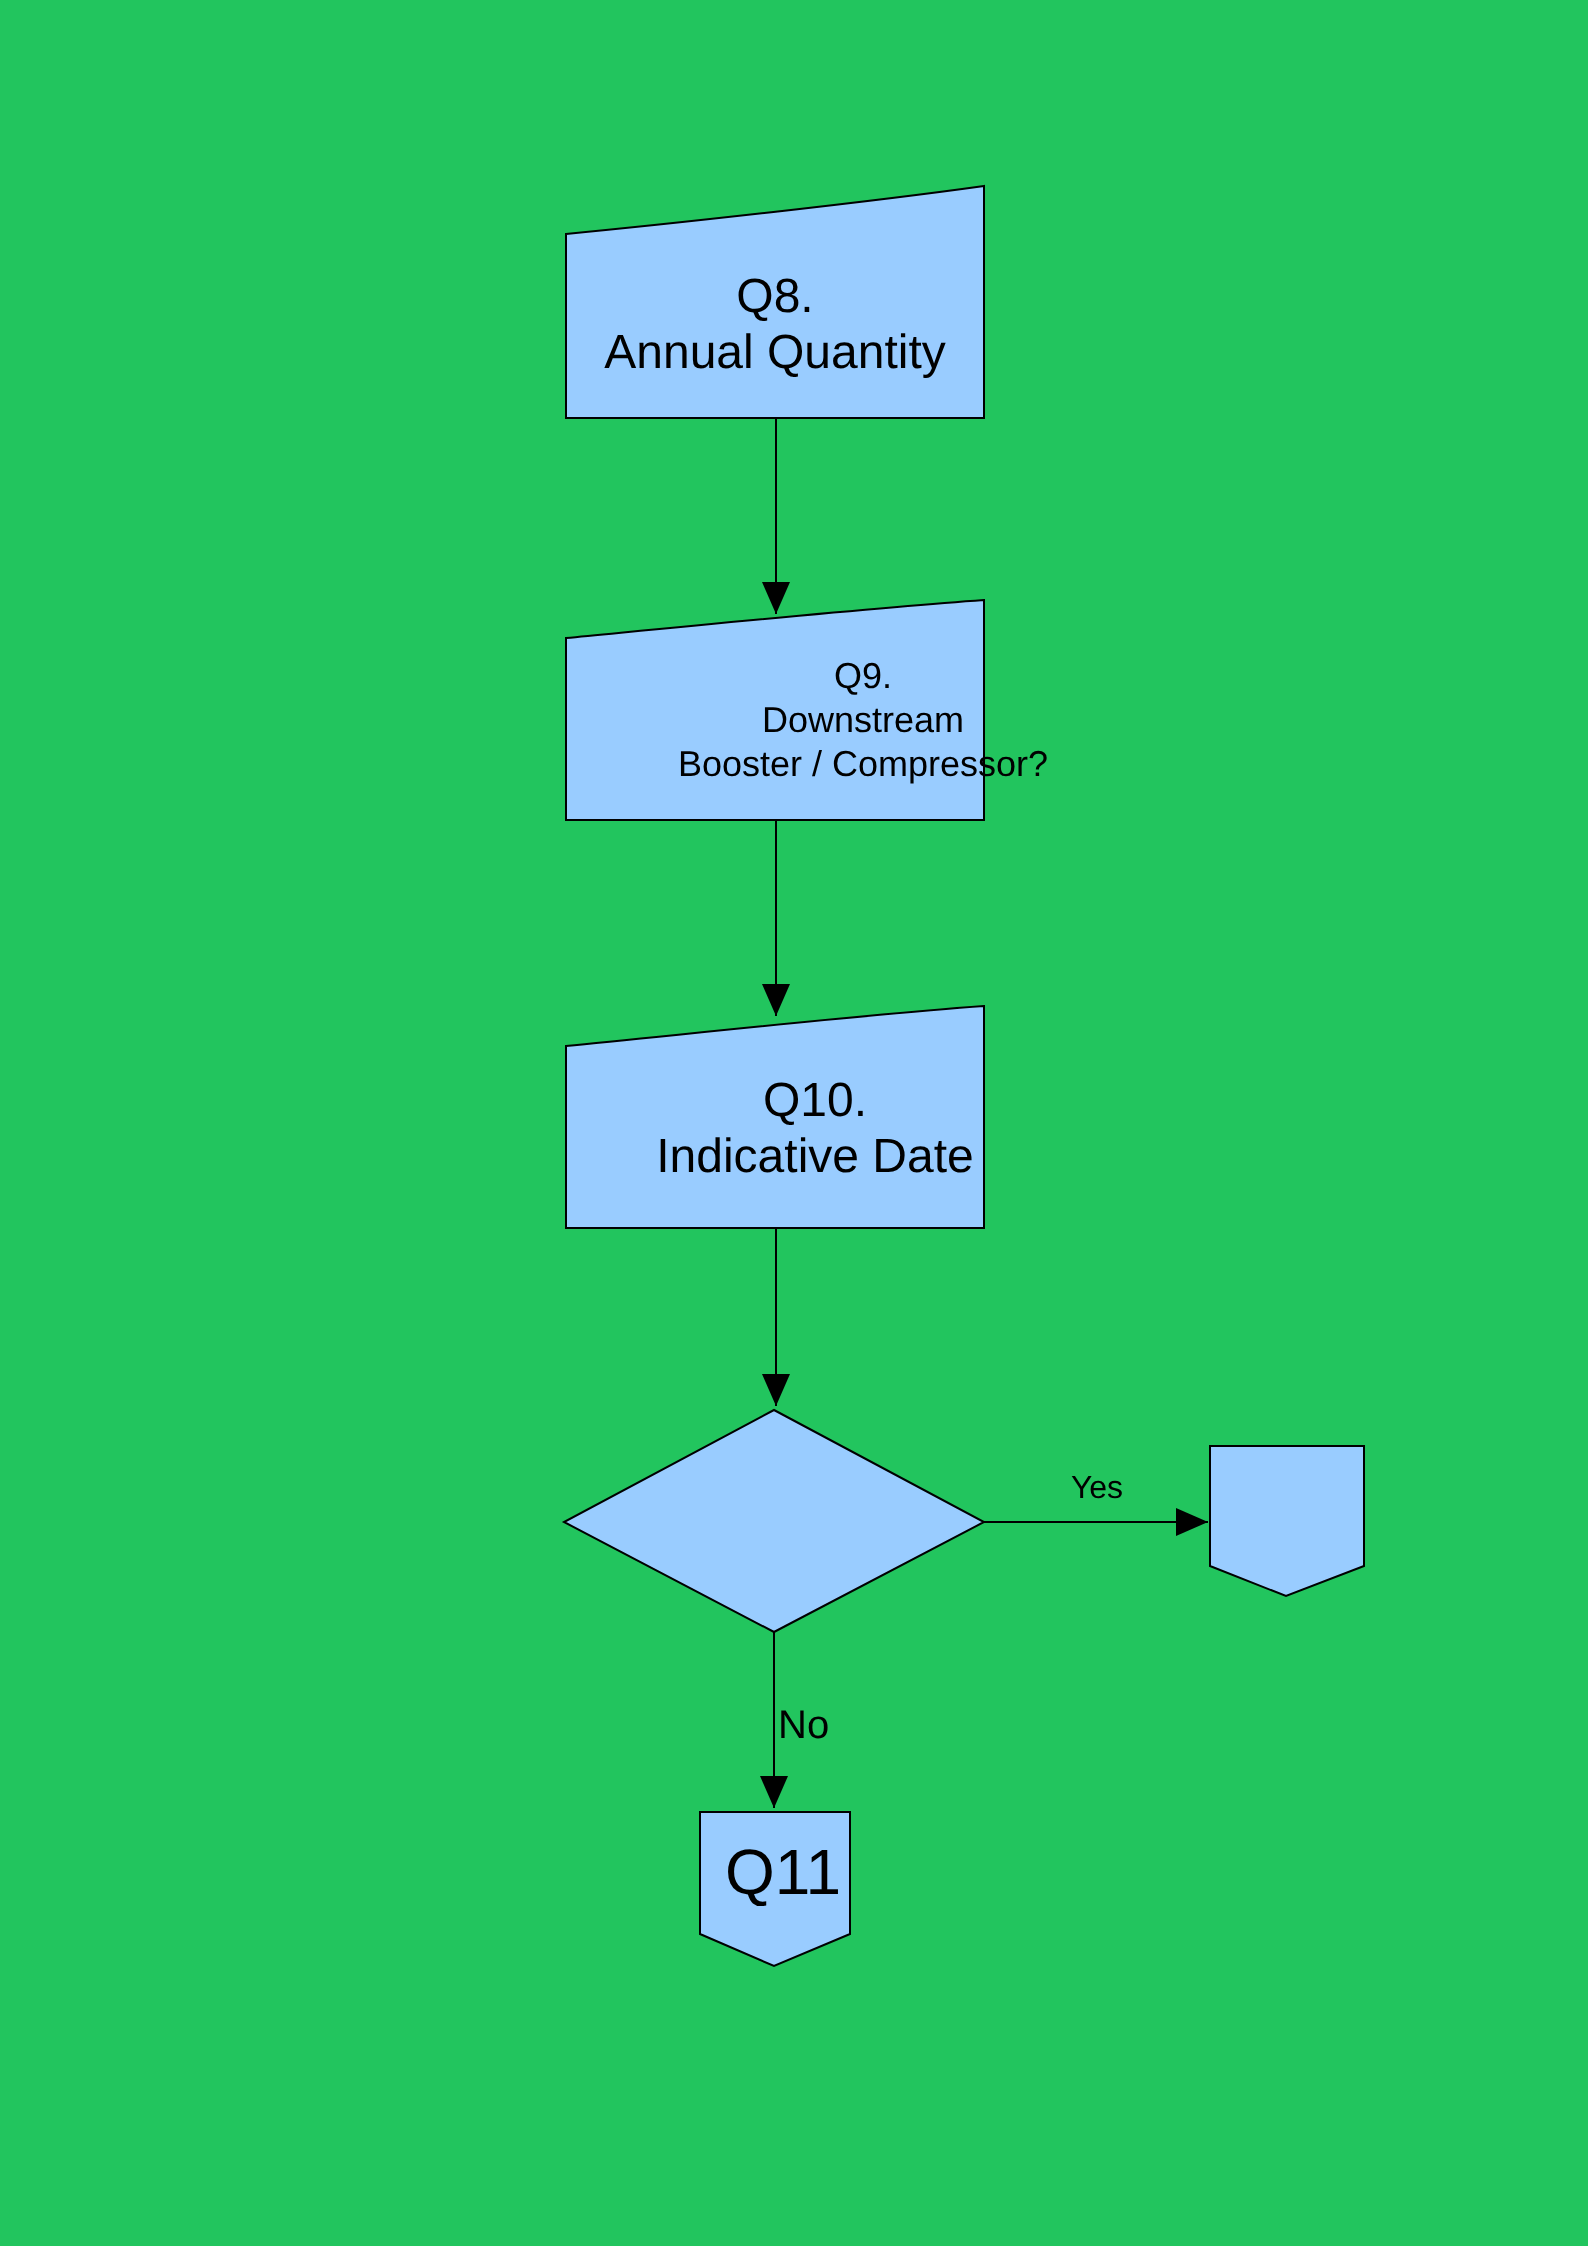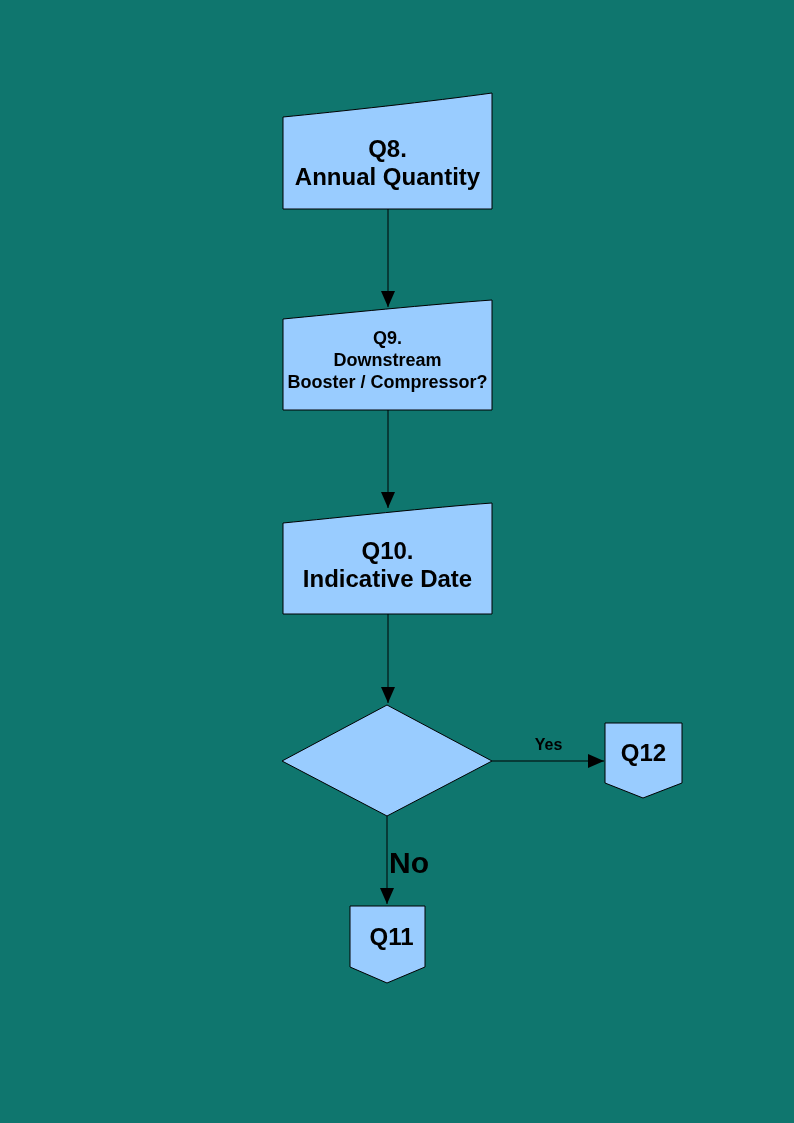--- a/index.html
+++ b/index.html
@@ -28,31 +28,31 @@
     text-align: center;
     white-space: pre-line;
     color: #000000;
     font-family: "Liberation Sans", sans-serif;
   }
   .lbl-q8   { left:283px; top:117px; width:209px; height:92px;  font-size:24px; line-height:28px; }
   .lbl-q9   { left:283px; top:310px; width:209px; height:100px; font-size:18px; line-height:22px; }
   .lbl-q10  { left:283px; top:516px; width:209px; height:98px;  font-size:24px; line-height:28px; }
   .lbl-dec  { left:282px; top:706px; width:210px; height:110px; font-size:20px; line-height:23px; }
   .lbl-q12  { left:605px; top:723px; width:77px;  height:60px;  font-size:24px; }
-  .lbl-q11  { left:350px; top:906px; width:83px;  height:61px;  font-size:24px; }
+  .lbl-q11  { left:350px; top:906px; width:83px;  height:61px;  font-size:32px; }
   .lbl-yes  { left:492px; top:731px; width:113px; height:28px;  font-size:16px; }
-  .lbl-no   { left:389px; top:849px; width:60px;  height:28px;  font-size:30px;
+  .lbl-no   { left:389px; top:849px; width:60px;  height:28px;  font-size:20px;
               justify-content:flex-start; text-align:left; }
   .node-shape { stroke-width: 1; }
   .edge-line  { stroke-width: 1; fill: none; }
 </style>
 </head>
 <body>
 
-<div class="page" style="background: #0f766e; font-weight: bold;">
+<div class="page" style="background: #22c55e;">
 
   <svg class="diagram" width="794" height="1123" viewBox="0 0 794 1123" xmlns="http://www.w3.org/2000/svg">
     <defs>
       <marker id="arrowhead" markerUnits="userSpaceOnUse" markerWidth="18" markerHeight="16" refX="16" refY="7" orient="auto">
         <path d="M0,0 L16,7 L0,14 Z" fill="#000000"></path>
       </marker>
     </defs>
 
     <line class="edge-line" x1="388" y1="209" x2="388" y2="307" marker-end="url(#arrowhead)" stroke="#000000"></line>
     <line class="edge-line" x1="388" y1="410" x2="388" y2="508" marker-end="url(#arrowhead)" stroke="#000000"></line>
@@ -63,24 +63,23 @@
     <path class="node-shape" d="M283,117 C335,112 435,101 492,93 L492,209 L283,209 Z" fill="#99ccff" stroke="#000000"></path>
     <path class="node-shape" d="M283,319 C335,314 435,304 492,300 L492,410 L283,410 Z" fill="#99ccff" stroke="#000000"></path>
     <path class="node-shape" d="M283,523 C335,518 435,507 492,503 L492,614 L283,614 Z" fill="#99ccff" stroke="#000000"></path>
     <polygon class="node-shape" points="387,705 492,761 387,816 282,761" fill="#99ccff" stroke="#000000"></polygon>
     <polygon class="node-shape" points="605,723 682,723 682,783 643,798 605,783" fill="#99ccff" stroke="#000000"></polygon>
     <polygon class="node-shape" points="350,906 425,906 425,967 387,983 350,967" fill="#99ccff" stroke="#000000"></polygon>
   </svg>
 
   <div class="label lbl-q8" style="color: rgb(0, 0, 0);">Q8.
 Annual Quantity</div>
-  <div class="label lbl-q9" style="color: rgb(0, 0, 0);">Q9.
+  <div class="label lbl-q9" style="color: rgb(0, 0, 0); padding-left: 44px;">Q9.
 Downstream
 Booster / Compressor?</div>
-  <div class="label lbl-q10" style="color: rgb(0, 0, 0);">Q10.
+  <div class="label lbl-q10" style="color: rgb(0, 0, 0); margin-left: 20px;">Q10.
 Indicative Date</div>
-  <div class="label lbl-q12" style="color: rgb(0, 0, 0);">Q12</div>
   <div class="label lbl-q11" style="color: rgb(0, 0, 0);">Q11</div>
 
   <div class="label lbl-yes" style="color: rgb(0, 0, 0);">Yes</div>
   <div class="label lbl-no" style="color: rgb(0, 0, 0);">No</div>
 
 </div>
 
 </body></html>

